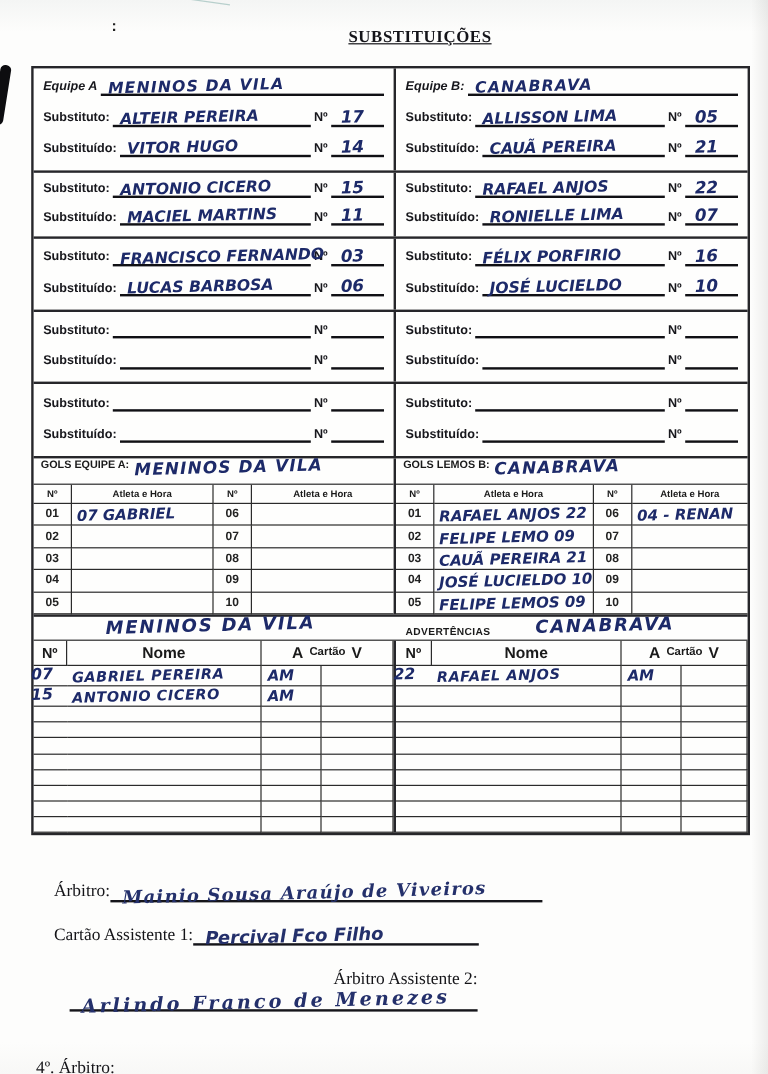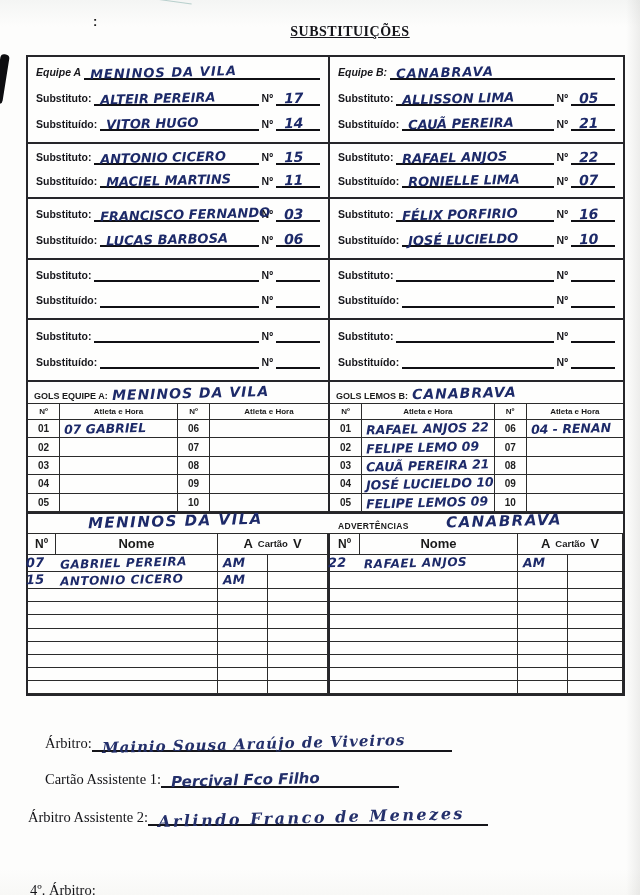--- a/index.html
+++ b/index.html
@@ -45,21 +45,21 @@
 
   
   .b1 .halves { height:85px; }
   .b2 .halves { height:53px; }
   .b3 .halves { height:59px; }
   .b4 .halves { height:58px; }
   .b5 .halves { height:60px; }
 
   
   .goals { border-bottom:2px solid #26262a; }
-  .ghead { display:flex; align-items:flex-end; height:22px; padding:0 0 2px 6px; gap:4px;
+  .ghead { display:flex; height:22px; padding:0 0 2px 6px; gap:4px;
     border-bottom:1px solid #2b2b2b; }
   .ghead .glabel { font-weight:bold; font-size:9px; white-space:nowrap; }
   .ghead .hw { font-size:14px; letter-spacing:1px; }
   .ggrid { display:grid; }
   .lhalf .ggrid { grid-template-columns:32px 1fr 32px 1fr; }
   .rhalf .ggrid { grid-template-columns:32px 1fr 32px 1fr; }
   .ggrid { grid-template-rows:16px repeat(5, 18.4px); }
   .gc { border-right:1px solid #2b2b2b; border-bottom:1px solid #2b2b2b; overflow:visible;
     display:flex; align-items:center; }
   .ggrid .gc:nth-child(4n) { border-right:none; }
@@ -96,21 +96,21 @@
     font-weight:bold; font-size:16px; letter-spacing:.5px; color:#141418;
     border-bottom:2px solid #141418; padding-bottom:1px; }
   .sigrow { position:absolute; display:flex; align-items:flex-end; gap:0; }
   .siglabel { font-family:"Liberation Serif", serif; font-size:14.5px; color:#141418; white-space:nowrap; }
   .sigline { border-bottom:2px solid #15151a; position:relative; height:18px; }
   .sig { font-family:"DejaVu Serif", serif; font-style:italic; font-weight:600;
     color:#24306b; position:absolute; bottom:-3px; left:10px; white-space:nowrap;
     transform:rotate(-1.5deg); }
   .r-arb { left:45px; top:734px; }  .r-arb .sigline { width:360px; }  .r-arb .sig { font-size:15px; letter-spacing:1px; }
   .r-as1 { left:45px; top:770px; }  .r-as1 .sigline { width:238px; } .r-as1 .sig { font-size:15px; font-family:"DejaVu Sans",sans-serif; }
-  .r-as2 { left:28px; top:808px; }  .r-as2 .sigline { width:340px; } .r-as2 .sig { font-size:16px; letter-spacing:2.5px; }
+  .r-as2 { left:58px; top:808px;flex-direction:column; }  .r-as2 .sigline { width:340px; } .r-as2 .sig { font-size:16px; letter-spacing:2.5px; }
   .r-a4  { left:30px; top:848px;margin-top:33px; }  .r-a4 .sigline { width:318px; }
 </style>
 </head>
 <body>
 
 <div class="page">
   <div class="edge-shade"></div>
   <div class="pen-mark"></div>
   <div class="scratch"></div>
   <div class="stray">:</div>

